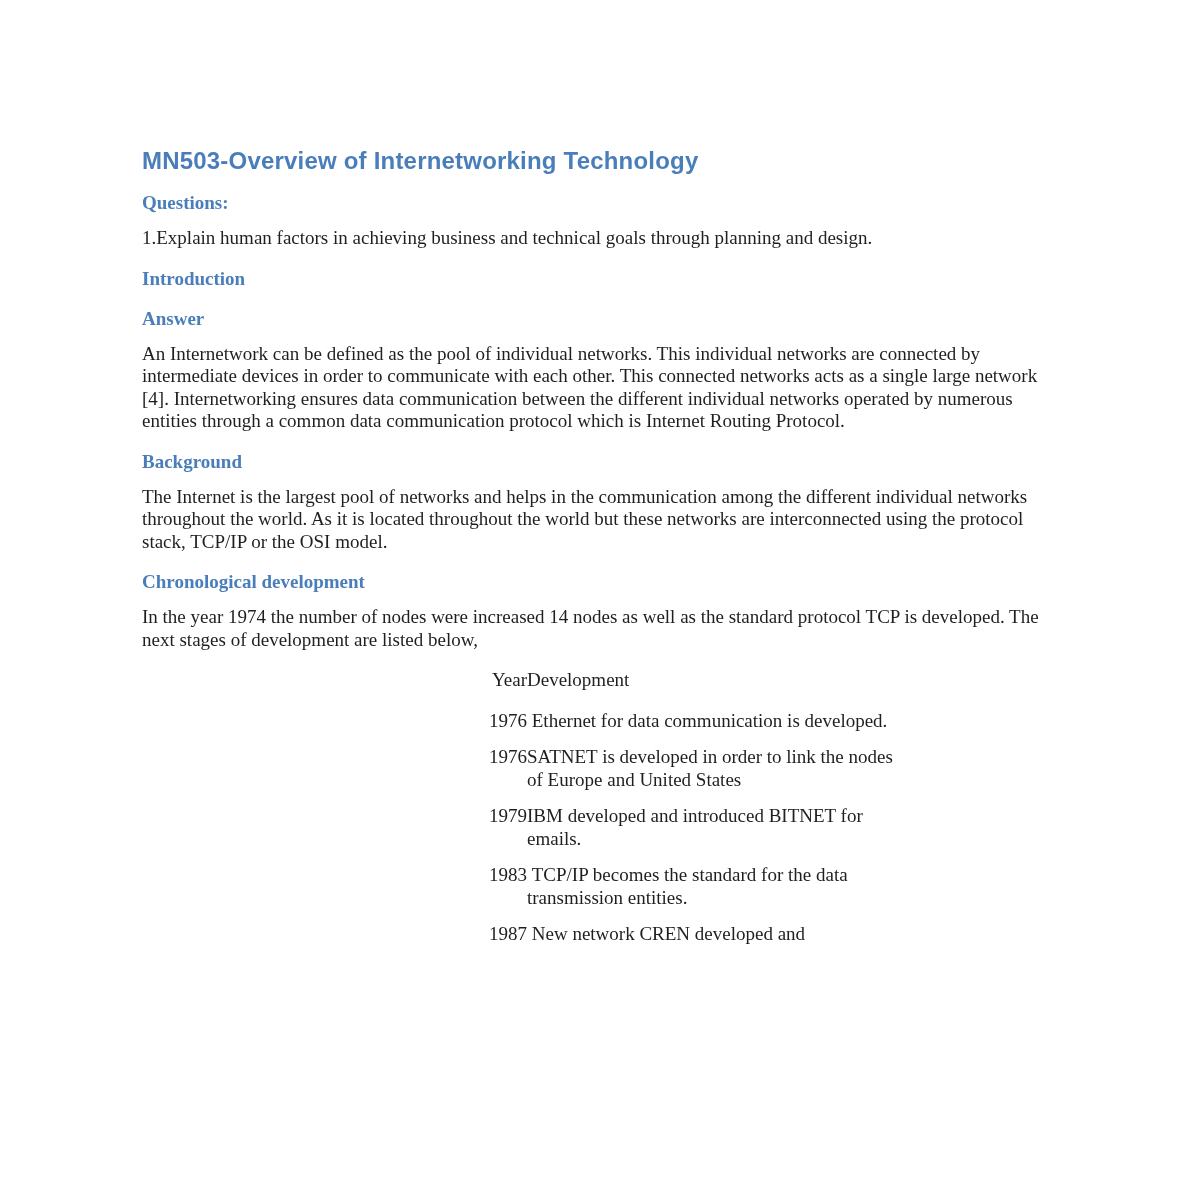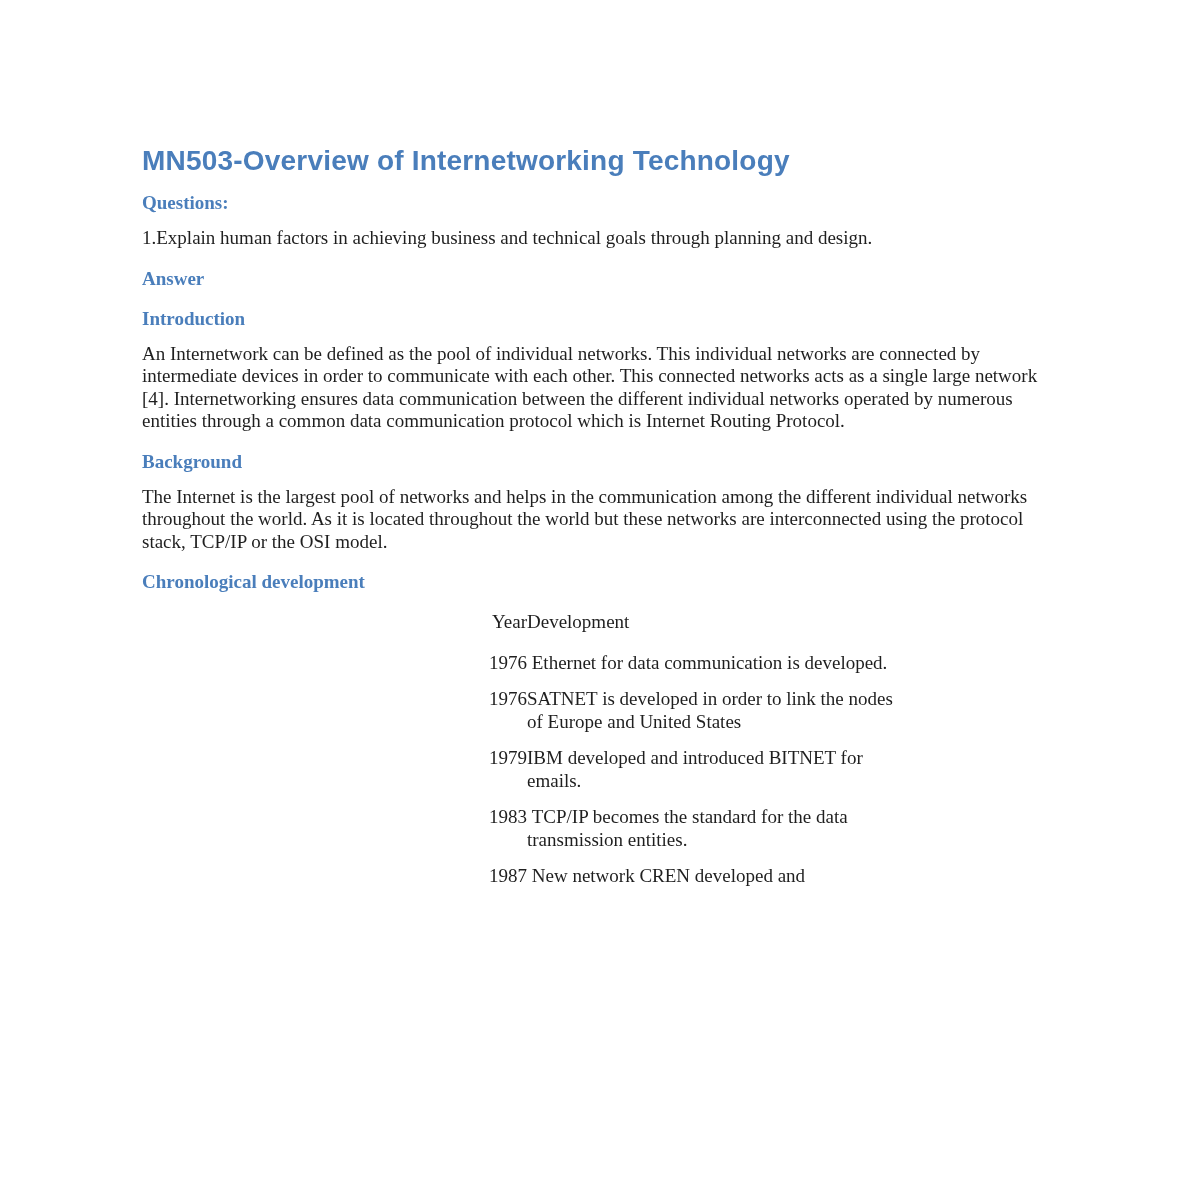--- a/index.html
+++ b/index.html
@@ -17,21 +17,21 @@
   }
   .page {
     position: absolute;
     left: 142px;
     top: 148px;
     width: 916px;
   }
   .doc-title {
     font-family: "Liberation Sans", sans-serif;
     font-weight: bold;
-    font-size: 28px;
+    font-size: 24px;
     line-height: 26px;
     color: #4a7ebb;
     margin: 0 0 16px 0;
     letter-spacing: 0.2px;
   }
   .doc-heading {
     font-family: Liberation Serif, serif;
     font-weight: bold;
     font-size: 19px;
     line-height: 22px;
@@ -62,33 +62,34 @@
 
 <div class="page">
 
   <h1 class="doc-title">MN503-Overview of Internetworking Technology</h1>
 
   <h2 class="doc-heading">Questions:</h2>
 
   <p class="doc-para">1.Explain human factors in achieving business and technical goals through planning and design.</p>
 
 
+  <h2 class="doc-heading">Introduction</h2>
+
   <h2 class="doc-heading">Answer</h2>
-
-  <h2 class="doc-heading">Introduction</h2>
 
   <p class="doc-para">An Internetwork can be defined as the pool of individual networks. This individual networks are connected by intermediate devices in order to communicate with each other. This connected networks acts as a single large network [4]. Internetworking ensures data communication between the different individual networks operated by numerous entities through a common data communication protocol which is Internet Routing Protocol.</p>
 
   <h2 class="doc-heading">Background</h2>
 
   <p class="doc-para">The Internet is the largest pool of networks and helps in the communication among the different individual networks throughout the world. As it is located throughout the world but these networks are interconnected using the protocol stack, TCP/IP or the OSI model.</p>
 
   <h2 class="doc-heading">Chronological development</h2>
 
 
+  <p class="doc-para">In the year 1974 the number of nodes were increased 14 nodes as well as the standard protocol TCP is developed. The next stages of development are listed below,</p>
 
   <div class="dev-table">
     <div class="trow">
       <div class="cell-year thead-cell">Year</div>
       <div class="cell-dev thead-cell">Development</div>
     </div>
 
     <div class="trow">
       <div class="cell-year">1976</div>
       <div class="cell-dev"> Ethernet for data communication is developed.</div>

